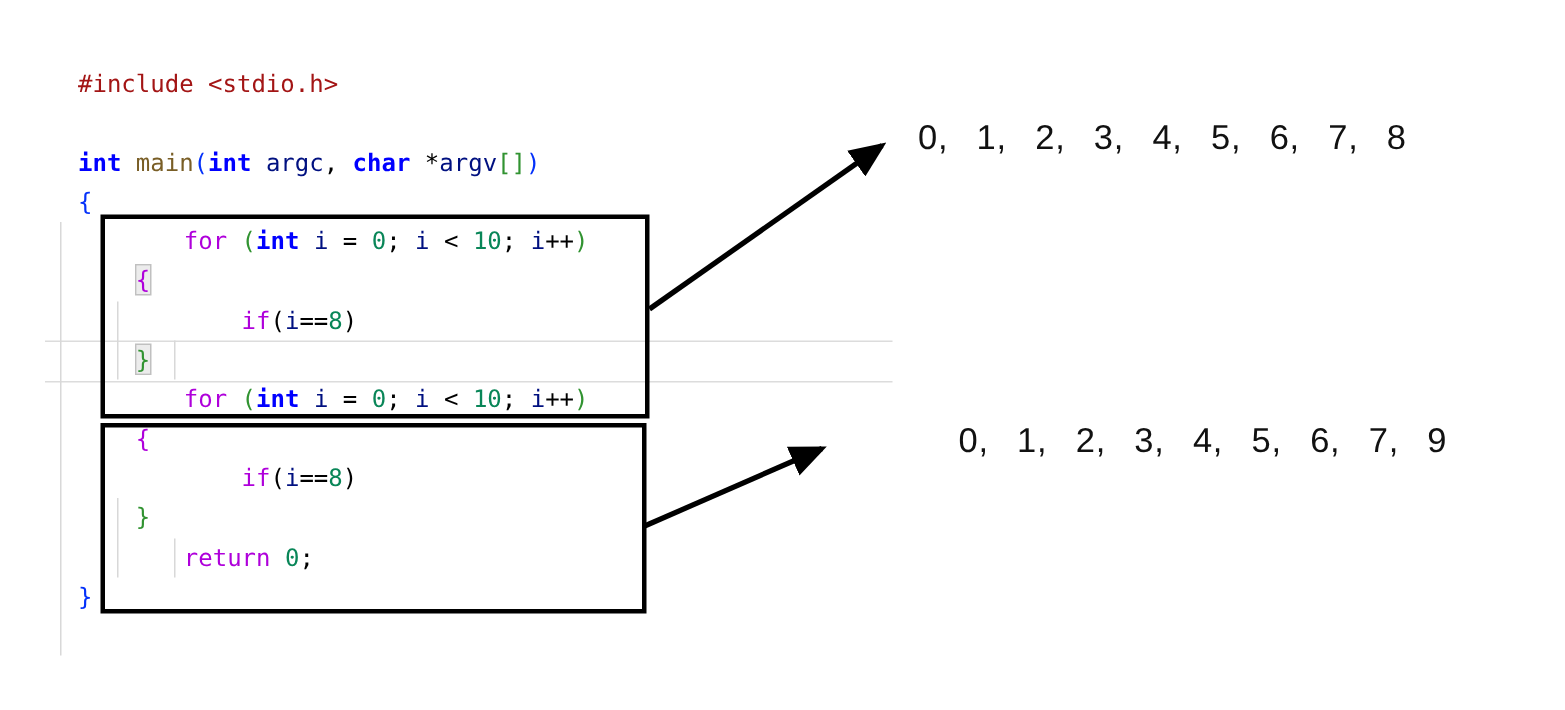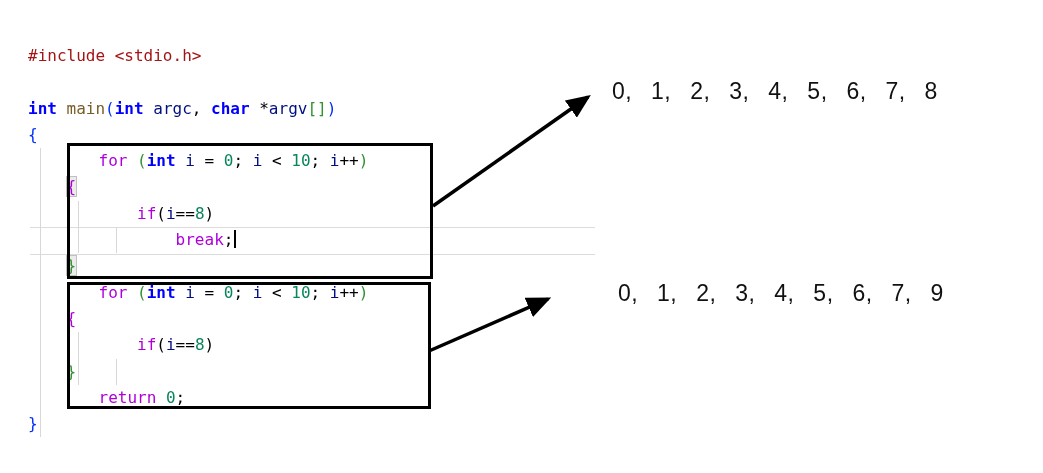--- a/index.html
+++ b/index.html
@@ -13,21 +13,21 @@
     border-top:1px solid #dcdcdc; border-bottom:1px solid #dcdcdc; z-index:1;
   }
   .indent-guide { position:absolute; width:1px; background:#d8d8d8; z-index:1; }
   #g-col0   { left:40px;  top:148px; height:289px; }
   #g-col4a  { left:78px;  top:201px; height:52px; }
   #g-col4b  { left:78px;  top:332px; height:53px; }
   #g-col8a  { left:116px; top:227px; height:26px; }
   #g-col8b  { left:116px; top:359px; height:26px; }
 
   
-  .code-area { position:absolute; left:28px; top:43px; z-index:2; }
+  .code-area { position:absolute; left:52px; top:43px; z-index:2; }
   .code-line {
     height:26.3px; line-height:26.3px; white-space:pre;
     font-family:"DejaVu Sans Mono","Liberation Mono",monospace; font-size:16px;
     color:#000;
   }
   .tk-inc { color:var(--c-inc); }
   .tk-kw  { color:var(--c-kw);font-weight:bold; }
   .tk-ctrl{ color:var(--c-ctrl);margin-left:32px; }
   .tk-fn  { color:var(--c-fn); }
   .tk-var { color:var(--c-var); }
@@ -48,21 +48,21 @@
   #box2 { left:67px; top:282px; width:364px; height:127px; }
   .arrow-layer { position:absolute; left:0; top:0; width:1043px; height:473px; z-index:6; pointer-events:none; }
 
   
   .output-text {
     position:absolute; font-family:"Liberation Sans",sans-serif;
     font-size:23px; color:#111; word-spacing:12px; letter-spacing:0.5px;
     white-space:nowrap; z-index:4;
   }
   #out1 { left:612px; top:78px; }
-  #out2 { left:618px; top:280px; }
+  #out2 { left:639px; top:280px; }
 </style>
 </head>
 <body>
 
 <div class="canvas">
 
   <div class="current-line"></div>
   <div class="indent-guide" id="g-col0"></div>
   <div class="indent-guide" id="g-col4a"></div>
   <div class="indent-guide" id="g-col4b"></div>
@@ -70,21 +70,20 @@
   <div class="indent-guide" id="g-col8b"></div>
 
   <div class="code-area">
       <div class="code-line"><span class="tk-inc">#include &lt;stdio.h&gt;</span></div>
       <div class="code-line">&nbsp;</div>
       <div class="code-line"><span class="tk-kw">int</span><span class="tk-pl"> </span><span class="tk-fn">main</span><span class="tk-br1">(</span><span class="tk-kw">int</span><span class="tk-pl"> </span><span class="tk-var">argc</span><span class="tk-pl">, </span><span class="tk-kw">char</span><span class="tk-pl"> *</span><span class="tk-var">argv</span><span class="tk-br2">[]</span><span class="tk-br1">)</span></div>
       <div class="code-line"><span class="tk-br1">{</span></div>
       <div class="code-line"><span class="tk-pl">    </span><span class="tk-ctrl">for</span><span class="tk-pl"> </span><span class="tk-br2">(</span><span class="tk-kw">int</span><span class="tk-pl"> </span><span class="tk-var">i</span><span class="tk-pl"> = </span><span class="tk-num">0</span><span class="tk-pl">; </span><span class="tk-var">i</span><span class="tk-pl"> &lt; </span><span class="tk-num">10</span><span class="tk-pl">; </span><span class="tk-var">i</span><span class="tk-pl">++</span><span class="tk-br2">)</span></div>
       <div class="code-line"><span class="tk-pl">    </span><span class="tk-brp tk-hl">{</span></div>
       <div class="code-line"><span class="tk-pl">        </span><span class="tk-ctrl">if</span><span class="tk-pl">(</span><span class="tk-var">i</span><span class="tk-pl">==</span><span class="tk-num">8</span><span class="tk-pl">)</span></div>
-      <div class="code-line"><span class="tk-pl">            </span><span class="tk-ctrl">break</span><span class="tk-pl">;</span><span class="cursor"></span></div>
       <div class="code-line"><span class="tk-pl">    </span><span class="tk-br2 tk-hl">}</span></div>
       <div class="code-line"><span class="tk-pl">    </span><span class="tk-ctrl">for</span><span class="tk-pl"> </span><span class="tk-br2">(</span><span class="tk-kw">int</span><span class="tk-pl"> </span><span class="tk-var">i</span><span class="tk-pl"> = </span><span class="tk-num">0</span><span class="tk-pl">; </span><span class="tk-var">i</span><span class="tk-pl"> &lt; </span><span class="tk-num">10</span><span class="tk-pl">; </span><span class="tk-var">i</span><span class="tk-pl">++</span><span class="tk-br2">)</span></div>
       <div class="code-line"><span class="tk-pl">    </span><span class="tk-brp">{</span></div>
       <div class="code-line"><span class="tk-pl">        </span><span class="tk-ctrl">if</span><span class="tk-pl">(</span><span class="tk-var">i</span><span class="tk-pl">==</span><span class="tk-num">8</span><span class="tk-pl">)</span></div>
       <div class="code-line"><span class="tk-pl">    </span><span class="tk-br2">}</span></div>
       <div class="code-line"><span class="tk-pl">    </span><span class="tk-ctrl">return</span><span class="tk-pl"> </span><span class="tk-num">0</span><span class="tk-pl">;</span></div>
       <div class="code-line"><span class="tk-br1">}</span></div>
     </div>
 
   <div class="anno-box" id="box1"></div>

